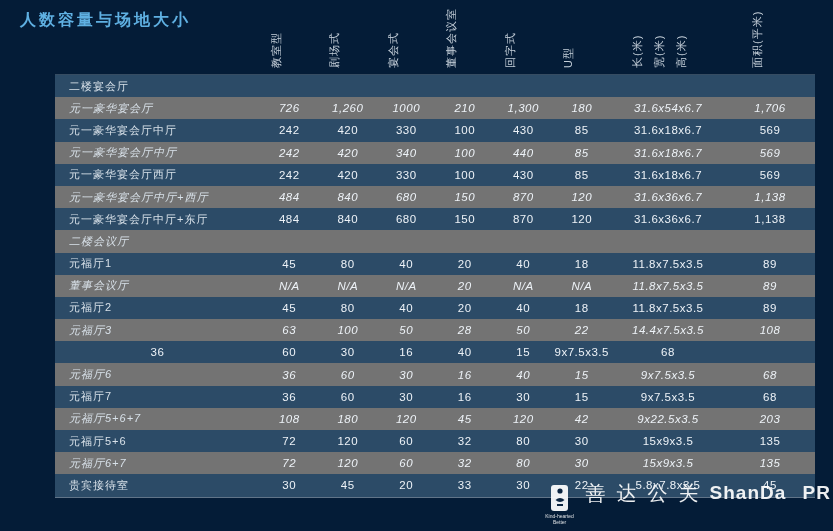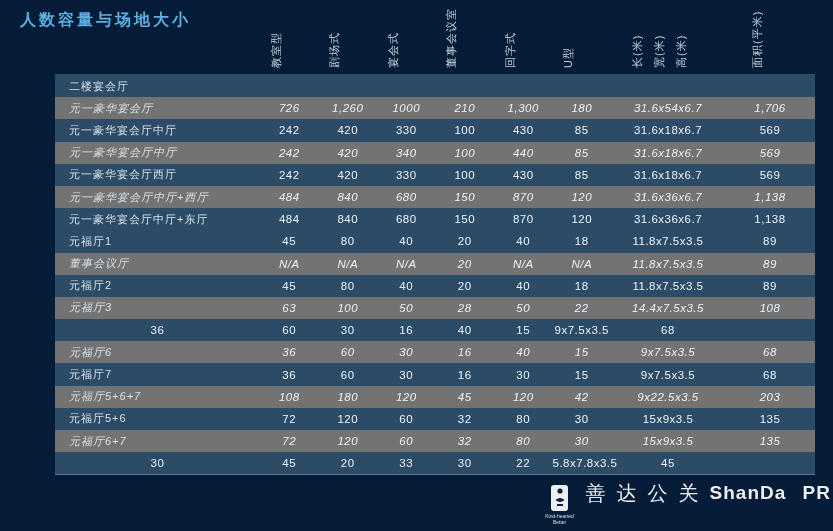--- a/index.html
+++ b/index.html
@@ -185,20 +185,23 @@
           <div class="cell name">元一豪华宴会厅中厅+东厅</div>
           <div class="cell num">484</div>
           <div class="cell num">840</div>
           <div class="cell num">680</div>
           <div class="cell num">150</div>
           <div class="cell num">870</div>
           <div class="cell num">120</div>
           <div class="cell num">31.6x36x6.7</div>
           <div class="cell num">1,138</div>
         </div>
+        <div class="row dark">
+          <div class="cell name">二楼会议厅</div>
+        </div>
         <div class="row light">
           <div class="cell name">元福厅1</div>
           <div class="cell num">45</div>
           <div class="cell num">80</div>
           <div class="cell num">40</div>
           <div class="cell num">20</div>
           <div class="cell num">40</div>
           <div class="cell num">18</div>
           <div class="cell num">11.8x7.5x3.5</div>
           <div class="cell num">89</div>
@@ -295,20 +298,21 @@
           <div class="cell num">72</div>
           <div class="cell num">120</div>
           <div class="cell num">60</div>
           <div class="cell num">32</div>
           <div class="cell num">80</div>
           <div class="cell num">30</div>
           <div class="cell num">15x9x3.5</div>
           <div class="cell num">135</div>
         </div>
         <div class="row light">
+          <div class="cell name">贵宾接待室</div>
           <div class="cell num">30</div>
           <div class="cell num">45</div>
           <div class="cell num">20</div>
           <div class="cell num">33</div>
           <div class="cell num">30</div>
           <div class="cell num">22</div>
           <div class="cell num">5.8x7.8x3.5</div>
           <div class="cell num">45</div>
         </div>
       </div>

